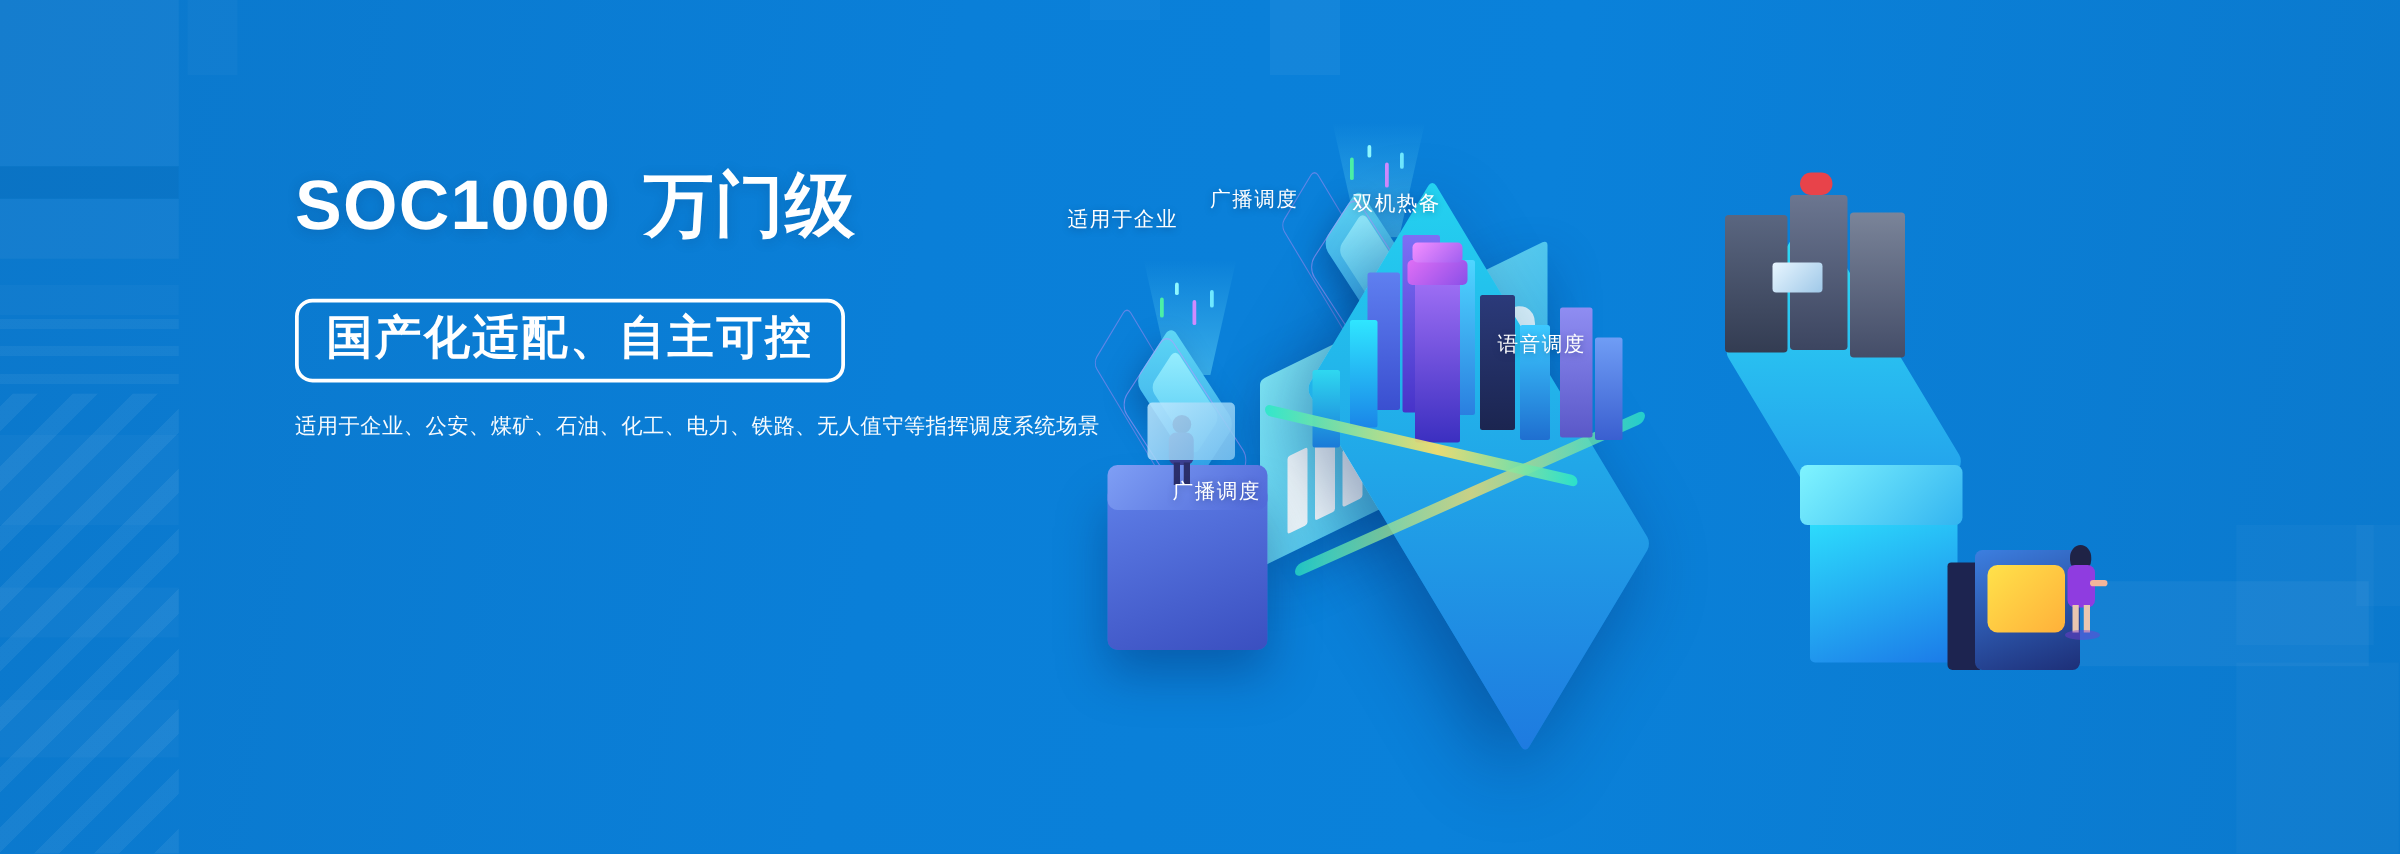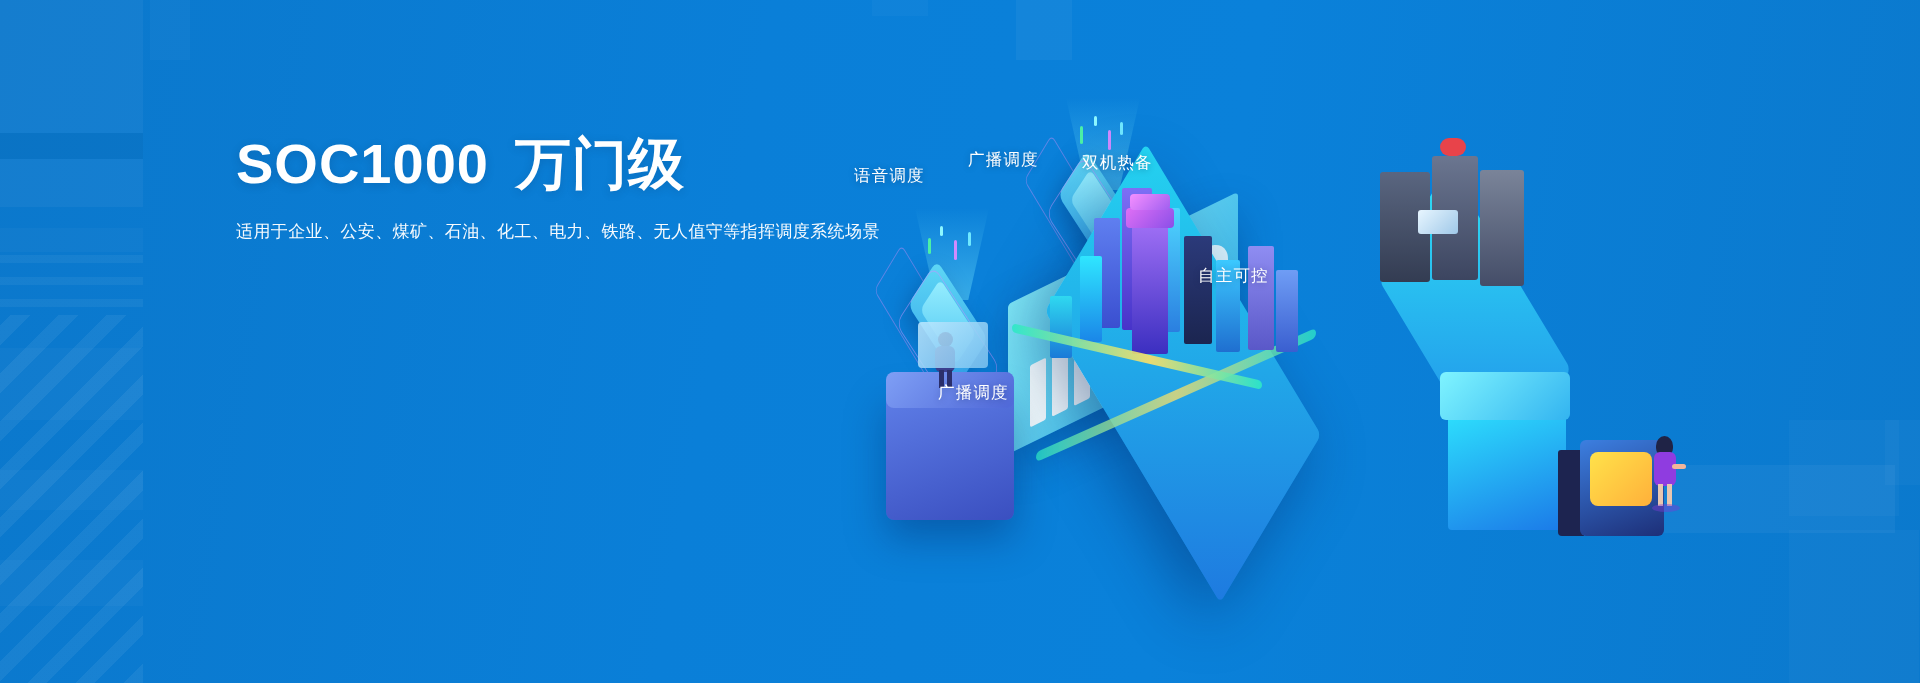--- a/index.html
+++ b/index.html
@@ -139,20 +139,23 @@
   <div class="deco lt-band-2" style="left:1885px;top:420px;width:35px;height:65px;"></div>
 
   <div class="copy">
 
     <h1 class="headline">
       <span class="ln">
         <span class="en">SOC1000</span><span class="gap"></span><span>万门级</span>
       </span>
     </h1>
 
+    <div class="badge">
+      <span class="badge-txt">国产化适配、自主可控</span>
+    </div>
 
     <div class="tagline">适用于企业、公安、煤矿、石油、化工、电力、铁路、无人值守等指挥调度系统场景</div>
   </div>
 
   <div class="illus">
 
     <div class="wire" style="left:22px;top:230px;width:110px;height:52px;transform:rotate(45deg) skew(14deg,14deg);"></div>
     <div class="wire" style="left:172px;top:120px;width:110px;height:52px;transform:rotate(45deg) skew(14deg,14deg);"></div>
     <div class="wire" style="left:120px;top:252px;width:90px;height:64px;border-top:none;border-left:none;"></div>
 
@@ -250,20 +253,20 @@
       <div style="position:absolute;left:2px;top:16px;width:22px;height:34px;border-radius:6px;background:#8f3ce0;"></div>
       <div style="position:absolute;left:20px;top:28px;width:14px;height:5px;border-radius:3px;background:#f2b59a;"></div>
       <div style="position:absolute;left:6px;top:48px;width:5px;height:22px;background:#e8c6b0;"></div>
       <div style="position:absolute;left:15px;top:48px;width:5px;height:22px;background:#e8c6b0;"></div>
       <div style="position:absolute;left:0px;top:68px;width:28px;height:8px;border-radius:50%;background:rgba(120,60,210,.45);"></div>
     </div>
 
     <div class="rack" style="left:78px;top:262px;width:70px;height:46px;border-radius:4px;
                 background:linear-gradient(135deg,#bfe9ff,#7fc4f0);opacity:.85;"></div>
 
-    <div class="ilabel" style="left:14px;top:105px;">语音调度</div>
+    <div class="ilabel" style="left:14px;top:105px;">适用于企业</div>
     <div class="ilabel" style="left:128px;top:48px;margin-top:41px;">广播调度</div>
     <div class="ilabel" style="left:242px;top:92px;">双机热备</div>
-    <div class="ilabel" style="left:358px;top:205px;">自主可控</div>
+    <div class="ilabel" style="left:358px;top:205px;">语音调度</div>
     <div class="ilabel" style="left:98px;top:322px;">广播调度</div>
 
   </div>
 </div>
 
 </body></html>

